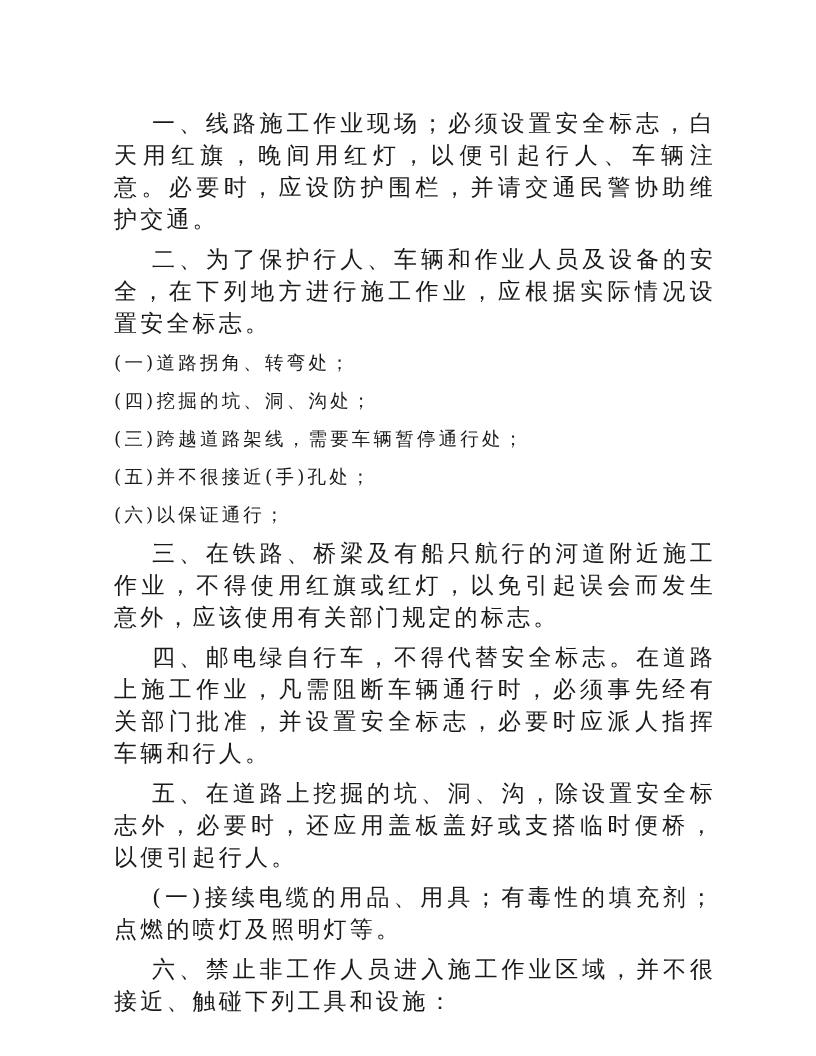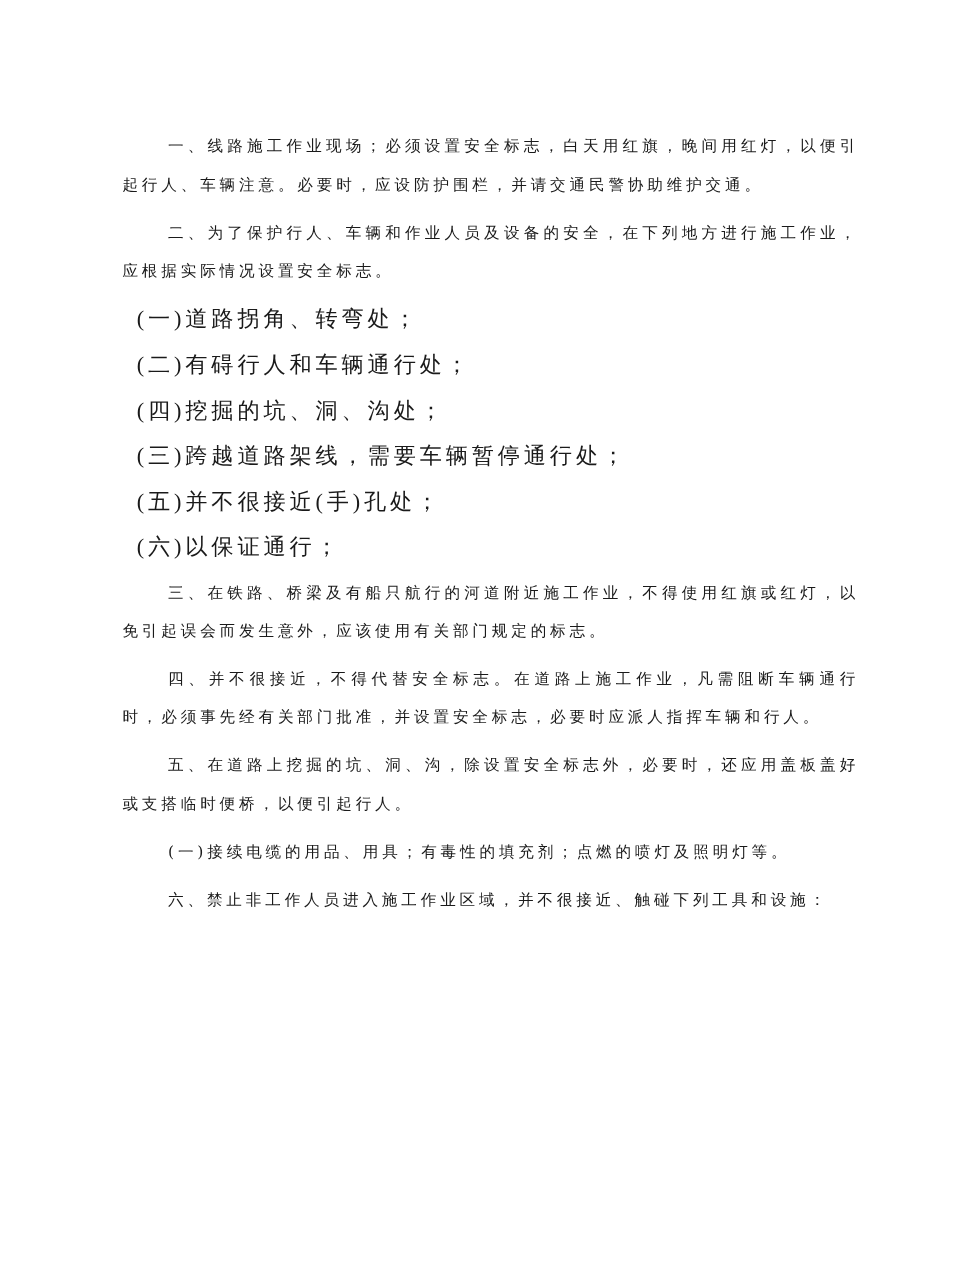--- a/index.html
+++ b/index.html
@@ -15,47 +15,45 @@
       font-family: "DejaVu Serif", "Liberation Serif", serif;
       color: #1a1a1a;
     }
     .page {
       position: absolute;
       left: 102px;
       top: 107px;
       width: 614px;
     }
     .para {
-      margin: 0 0 8px 0;
-      font-size: 13px;
+      margin: 0 0 8px 12px;
+      font-size: 23px;
       line-height: 32px;
       letter-spacing: 3.2px;
       text-indent: 38px;
       text-align: justify;
       word-break: break-all;
     }
     .item {
       margin: 0 0 6px 0;
       font-size: 18.5px;
       line-height: 32px;
       letter-spacing: 3.2px;
       text-indent: 12px;
-      font-family: Liberation Serif, serif;
     }
   </style>
 </head>
 <body>
 
 <div class="page">
   <p class="para">一、线路施工作业现场；必须设置安全标志，白天用红旗，晚间用红灯，以便引起行人、车辆注意。必要时，应设防护围栏，并请交通民警协助维护交通。</p>
   <p class="para">二、为了保护行人、车辆和作业人员及设备的安全，在下列地方进行施工作业，应根据实际情况设置安全标志。</p>
   <p class="item">(一)道路拐角、转弯处；</p>
-  <p class="item">(二)有碍行人和车辆通行处；</p>
   <p class="item">(四)挖掘的坑、洞、沟处；</p>
   <p class="item">(三)跨越道路架线，需要车辆暂停通行处；</p>
   <p class="item">(五)并不很接近(手)孔处；</p>
   <p class="item">(六)以保证通行；</p>
   <p class="para">三、在铁路、桥梁及有船只航行的河道附近施工作业，不得使用红旗或红灯，以免引起误会而发生意外，应该使用有关部门规定的标志。</p>
-  <p class="para">四、并不很接近，不得代替安全标志。在道路上施工作业，凡需阻断车辆通行时，必须事先经有关部门批准，并设置安全标志，必要时应派人指挥车辆和行人。</p>
+  <p class="para">四、邮电绿自行车，不得代替安全标志。在道路上施工作业，凡需阻断车辆通行时，必须事先经有关部门批准，并设置安全标志，必要时应派人指挥车辆和行人。</p>
   <p class="para">五、在道路上挖掘的坑、洞、沟，除设置安全标志外，必要时，还应用盖板盖好或支搭临时便桥，以便引起行人。</p>
   <p class="para">(一)接续电缆的用品、用具；有毒性的填充剂；点燃的喷灯及照明灯等。</p>
   <p class="para">六、禁止非工作人员进入施工作业区域，并不很接近、触碰下列工具和设施：</p>
 </div>
 
 </body></html>

